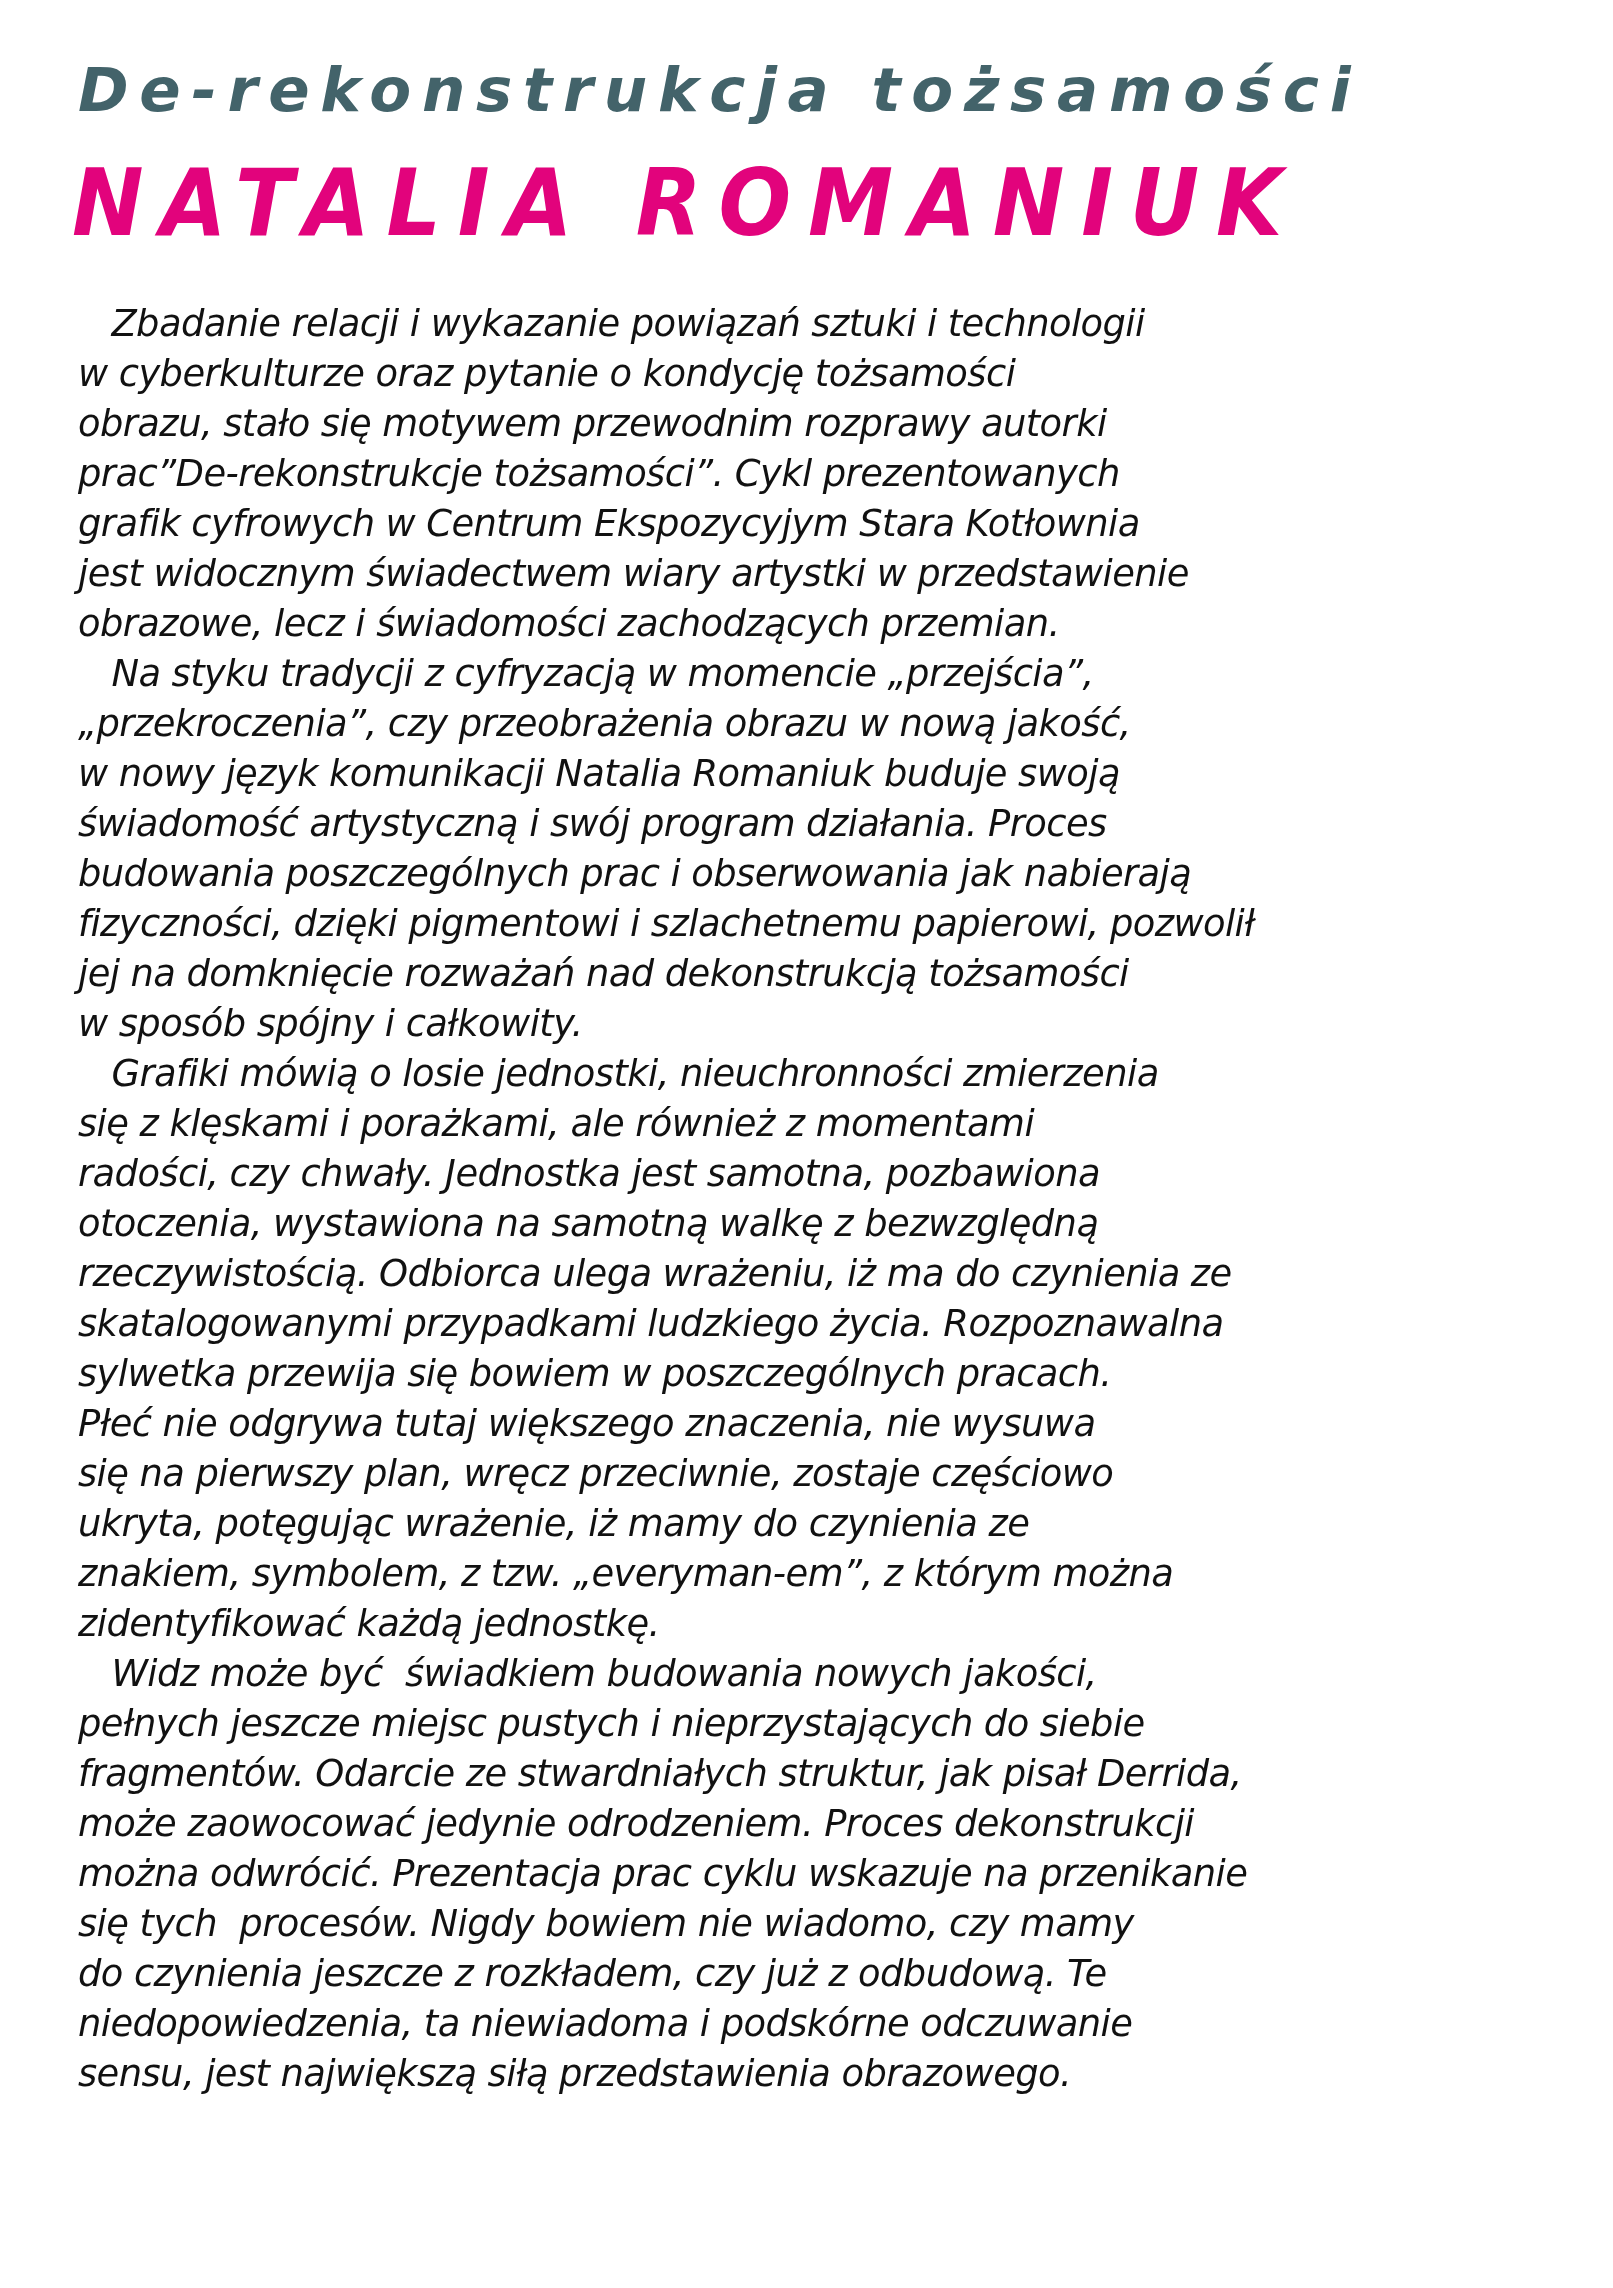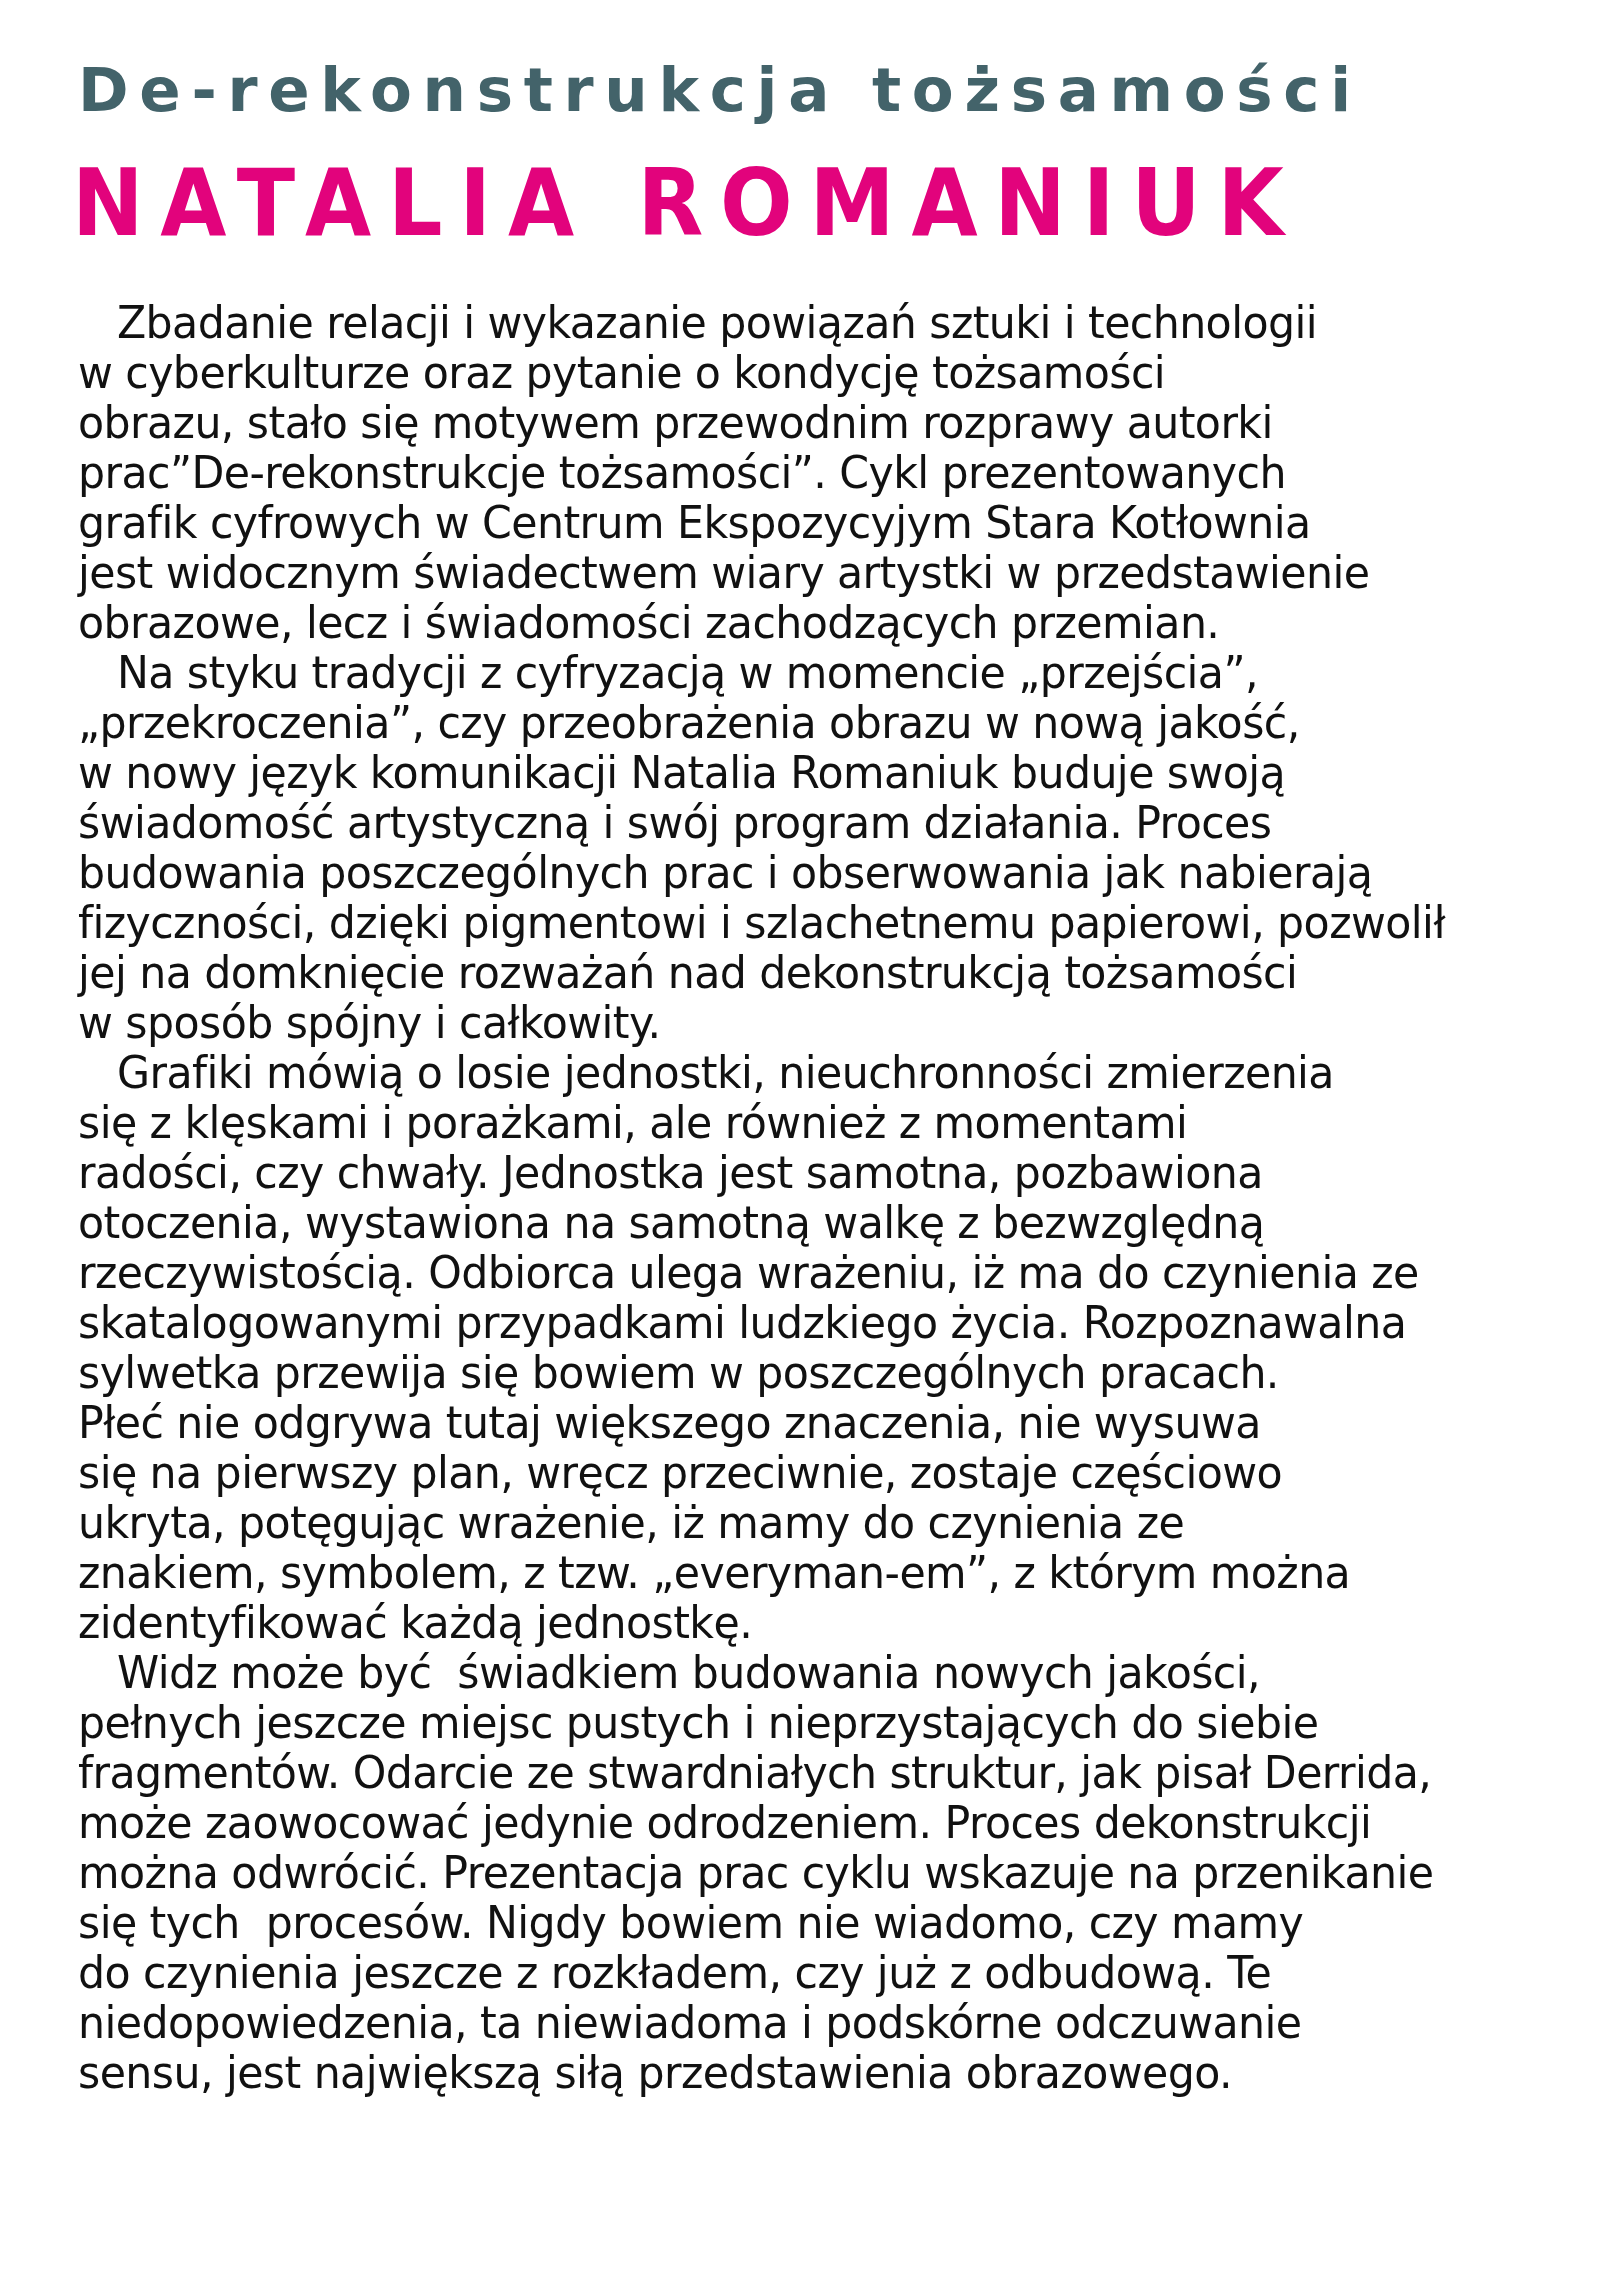--- a/index.html
+++ b/index.html
@@ -12,20 +12,21 @@
       height: 2289px;
       position: relative;
       overflow: hidden;
     }
     .page {
       position: absolute;
       left: 0;
       top: 0;
       width: 1613px;
       height: 2289px;
+      font-style: italic;
     }
     .subtitle {
       position: absolute;
       left: 78px;
       top: 48px;
       width: 1458px;
       margin: 0;
       font-family: "DejaVu Sans", sans-serif;
       font-weight: bold;
       font-size: 61px;
@@ -49,21 +50,21 @@
       white-space: nowrap;
       transform: scaleX(0.93);
       transform-origin: left center;
     }
     .body-text {
       position: absolute;
       left: 78px;
       top: 298px;
       width: 1477px;
       font-family: "DejaVu Sans", sans-serif;
-      font-size: 44px;
+      font-size: 38px;
       line-height: 50px;
       color: #111111;
       letter-spacing: -0.6px;
     }
     .line {
       display: block;
       white-space: pre;
       transform: scaleX(0.97);
       transform-origin: left center;
     }

